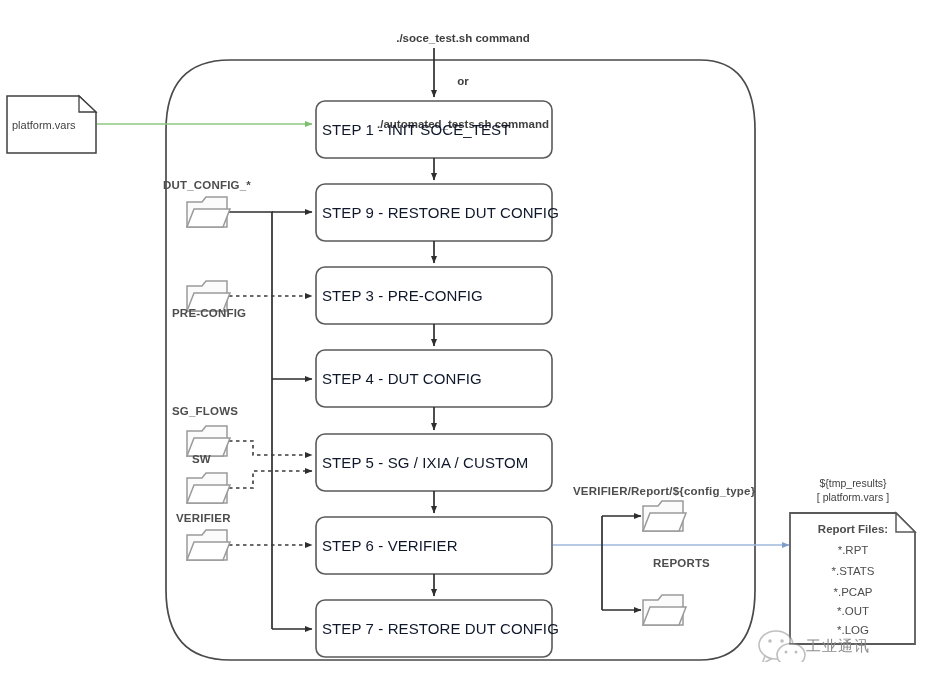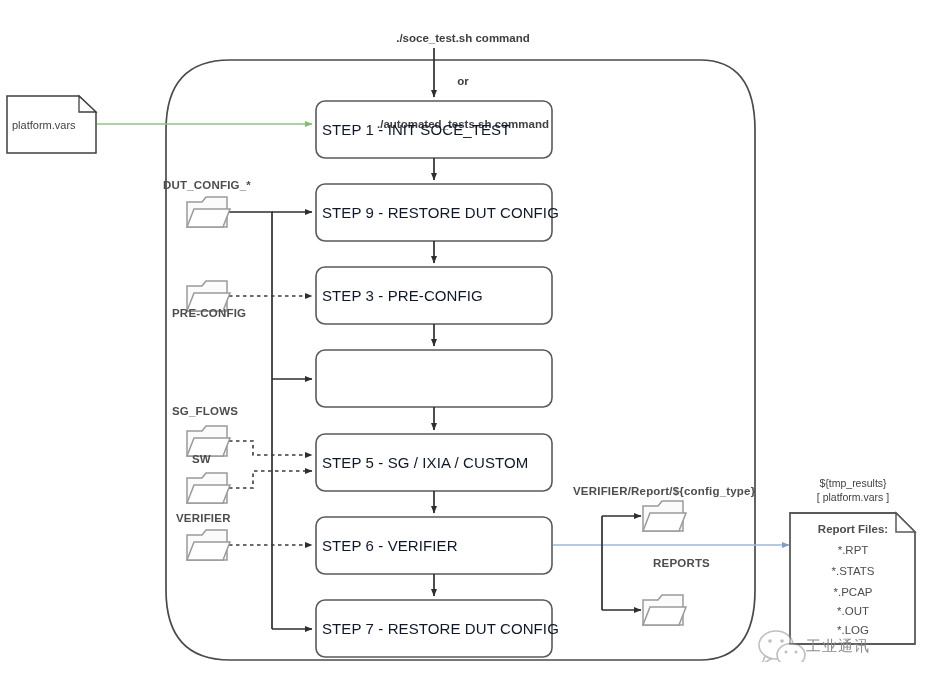--- a/index.html
+++ b/index.html
@@ -224,20 +224,21 @@
 
   <div class="txt cmd-header">
     <div>./soce_test.sh command</div>
     <div>or</div>
     <div>./automated_tests.sh command</div>
   </div>
 
   <div class="txt step-label" style="left:322px; top:121px;">STEP 1 - INIT SOCE_TEST</div>
   <div class="txt step-label" style="left:322px; top:204px;">STEP 9 - RESTORE DUT CONFIG</div>
   <div class="txt step-label" style="left:322px; top:287px;text-align:right;">STEP 3 - PRE-CONFIG</div>
+  <div class="txt step-label" style="left:322px; top:370px;">STEP 4 - DUT CONFIG</div>
   <div class="txt step-label" style="left:322px; top:454px;">STEP 5 - SG / IXIA / CUSTOM</div>
   <div class="txt step-label" style="left:322px; top:537px;">STEP 6 - VERIFIER</div>
   <div class="txt step-label" style="left:322px; top:620px;">STEP 7 - RESTORE DUT CONFIG</div>
 
   <div class="txt folder-label" style="left:163px; top:178px;">DUT_CONFIG_*</div>
   <div class="txt folder-label" style="left:172px; top:262px;margin-top:44px;">PRE-CONFIG</div>
   <div class="txt folder-label" style="left:172px; top:404px;">SG_FLOWS</div>
   <div class="txt folder-label" style="left:192px; top:452px;">SW</div>
   <div class="txt folder-label" style="left:176px; top:511px;">VERIFIER</div>
 

